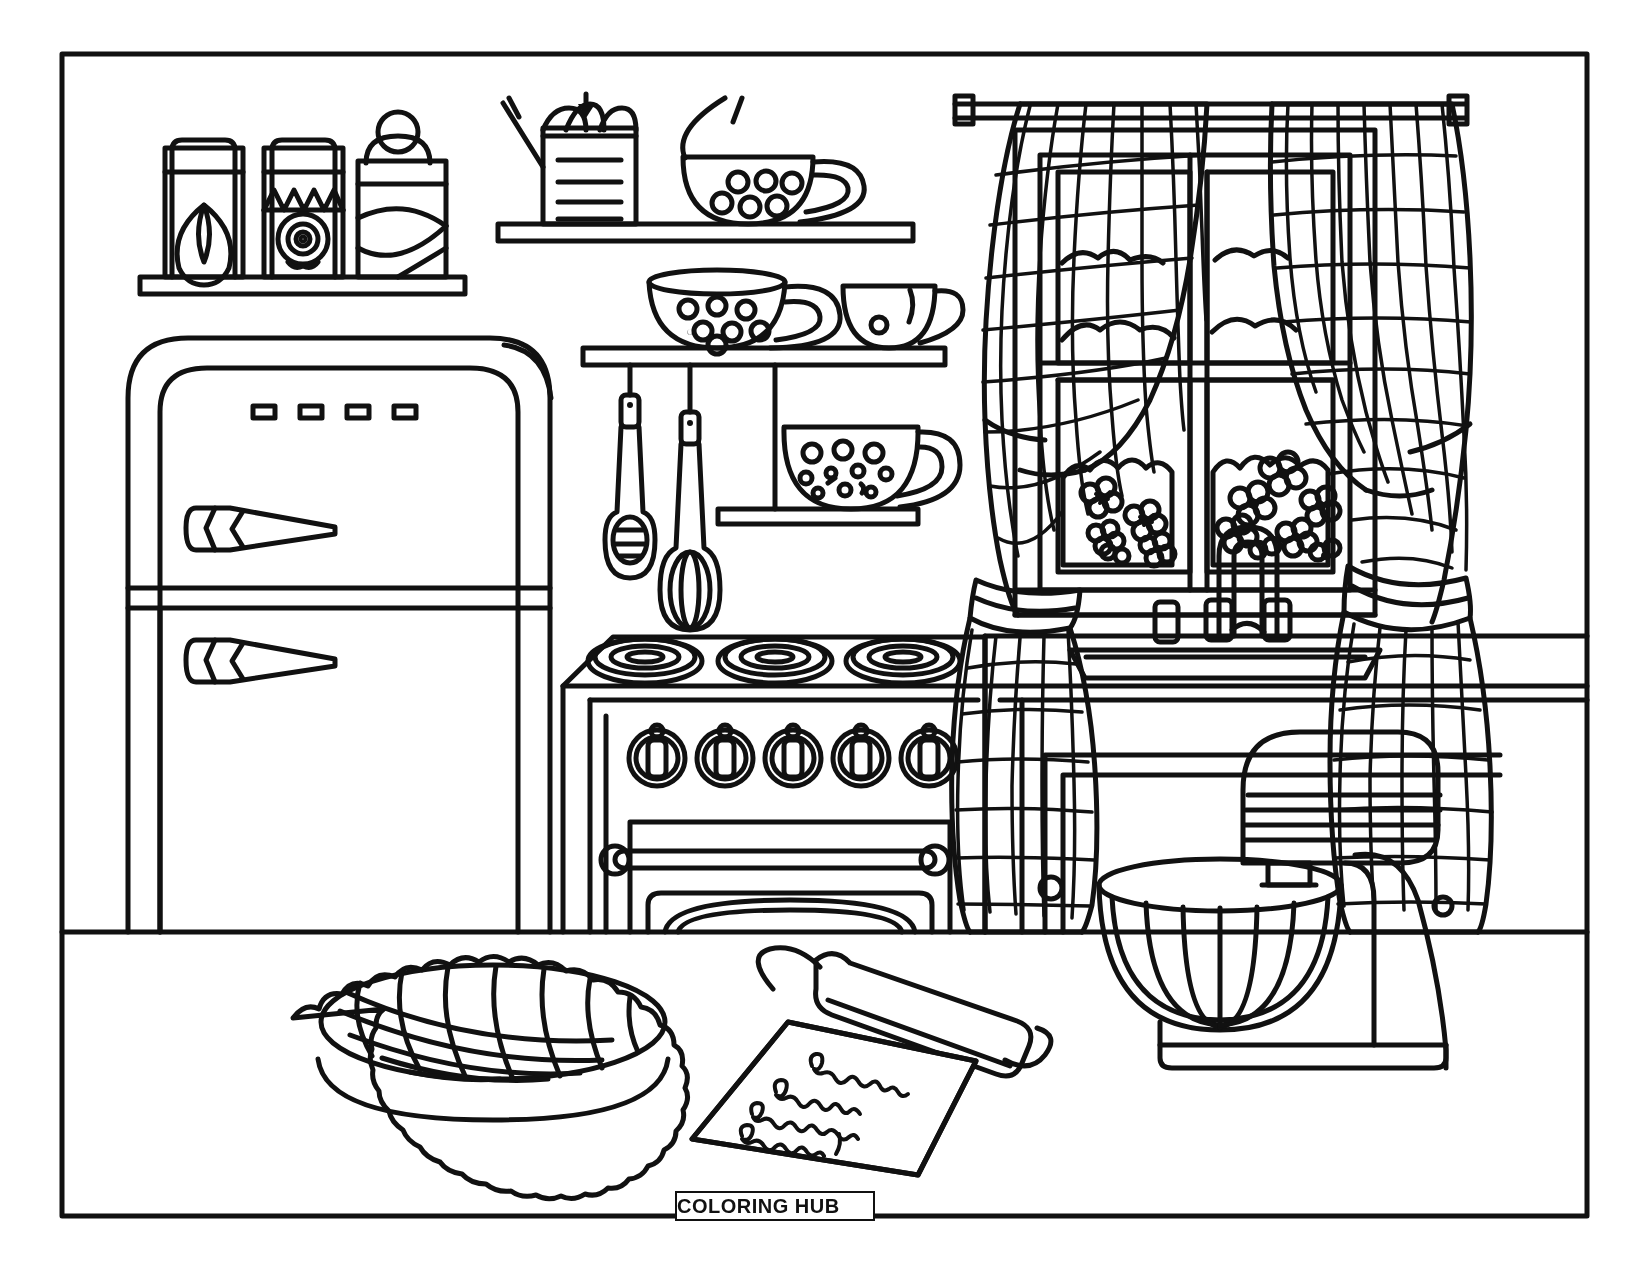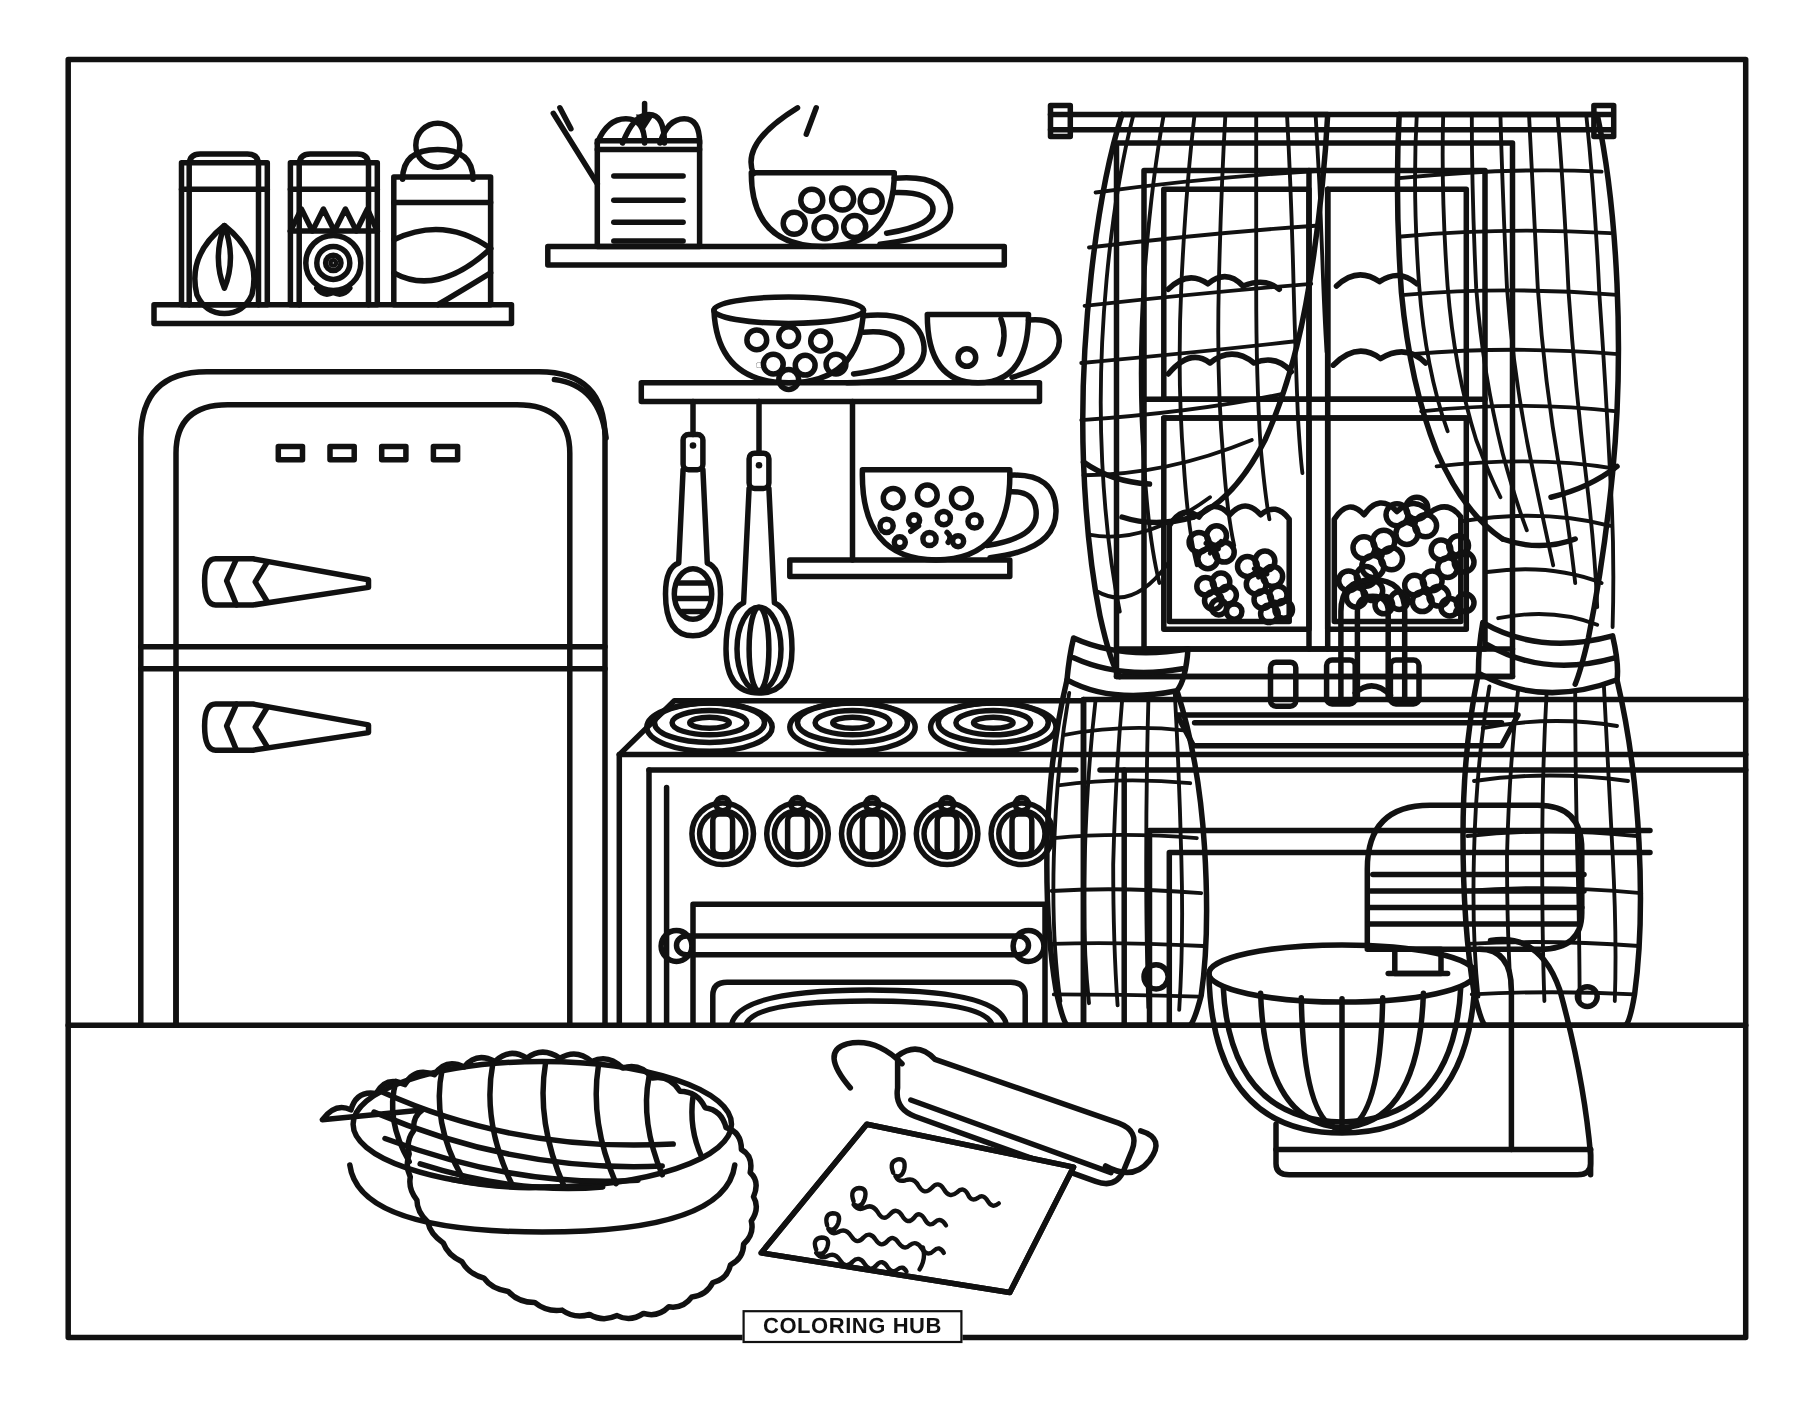--- a/index.html
+++ b/index.html
@@ -25,21 +25,20 @@
   .wm {
     position: absolute;
     left: 675px;
     top: 1191px;
     width: 200px;
     height: 30px;
     background: #ffffff;
     border: 2px solid #111111;
     display: flex;
     align-items: center;
-    justify-content: center;
     box-sizing: border-box;
   }
   .wm span {
     font-family: "Liberation Sans", sans-serif;
     font-weight: bold;
     font-size: 20px;
     letter-spacing: 0.5px;
     color: #111111;
     white-space: nowrap;
   }

